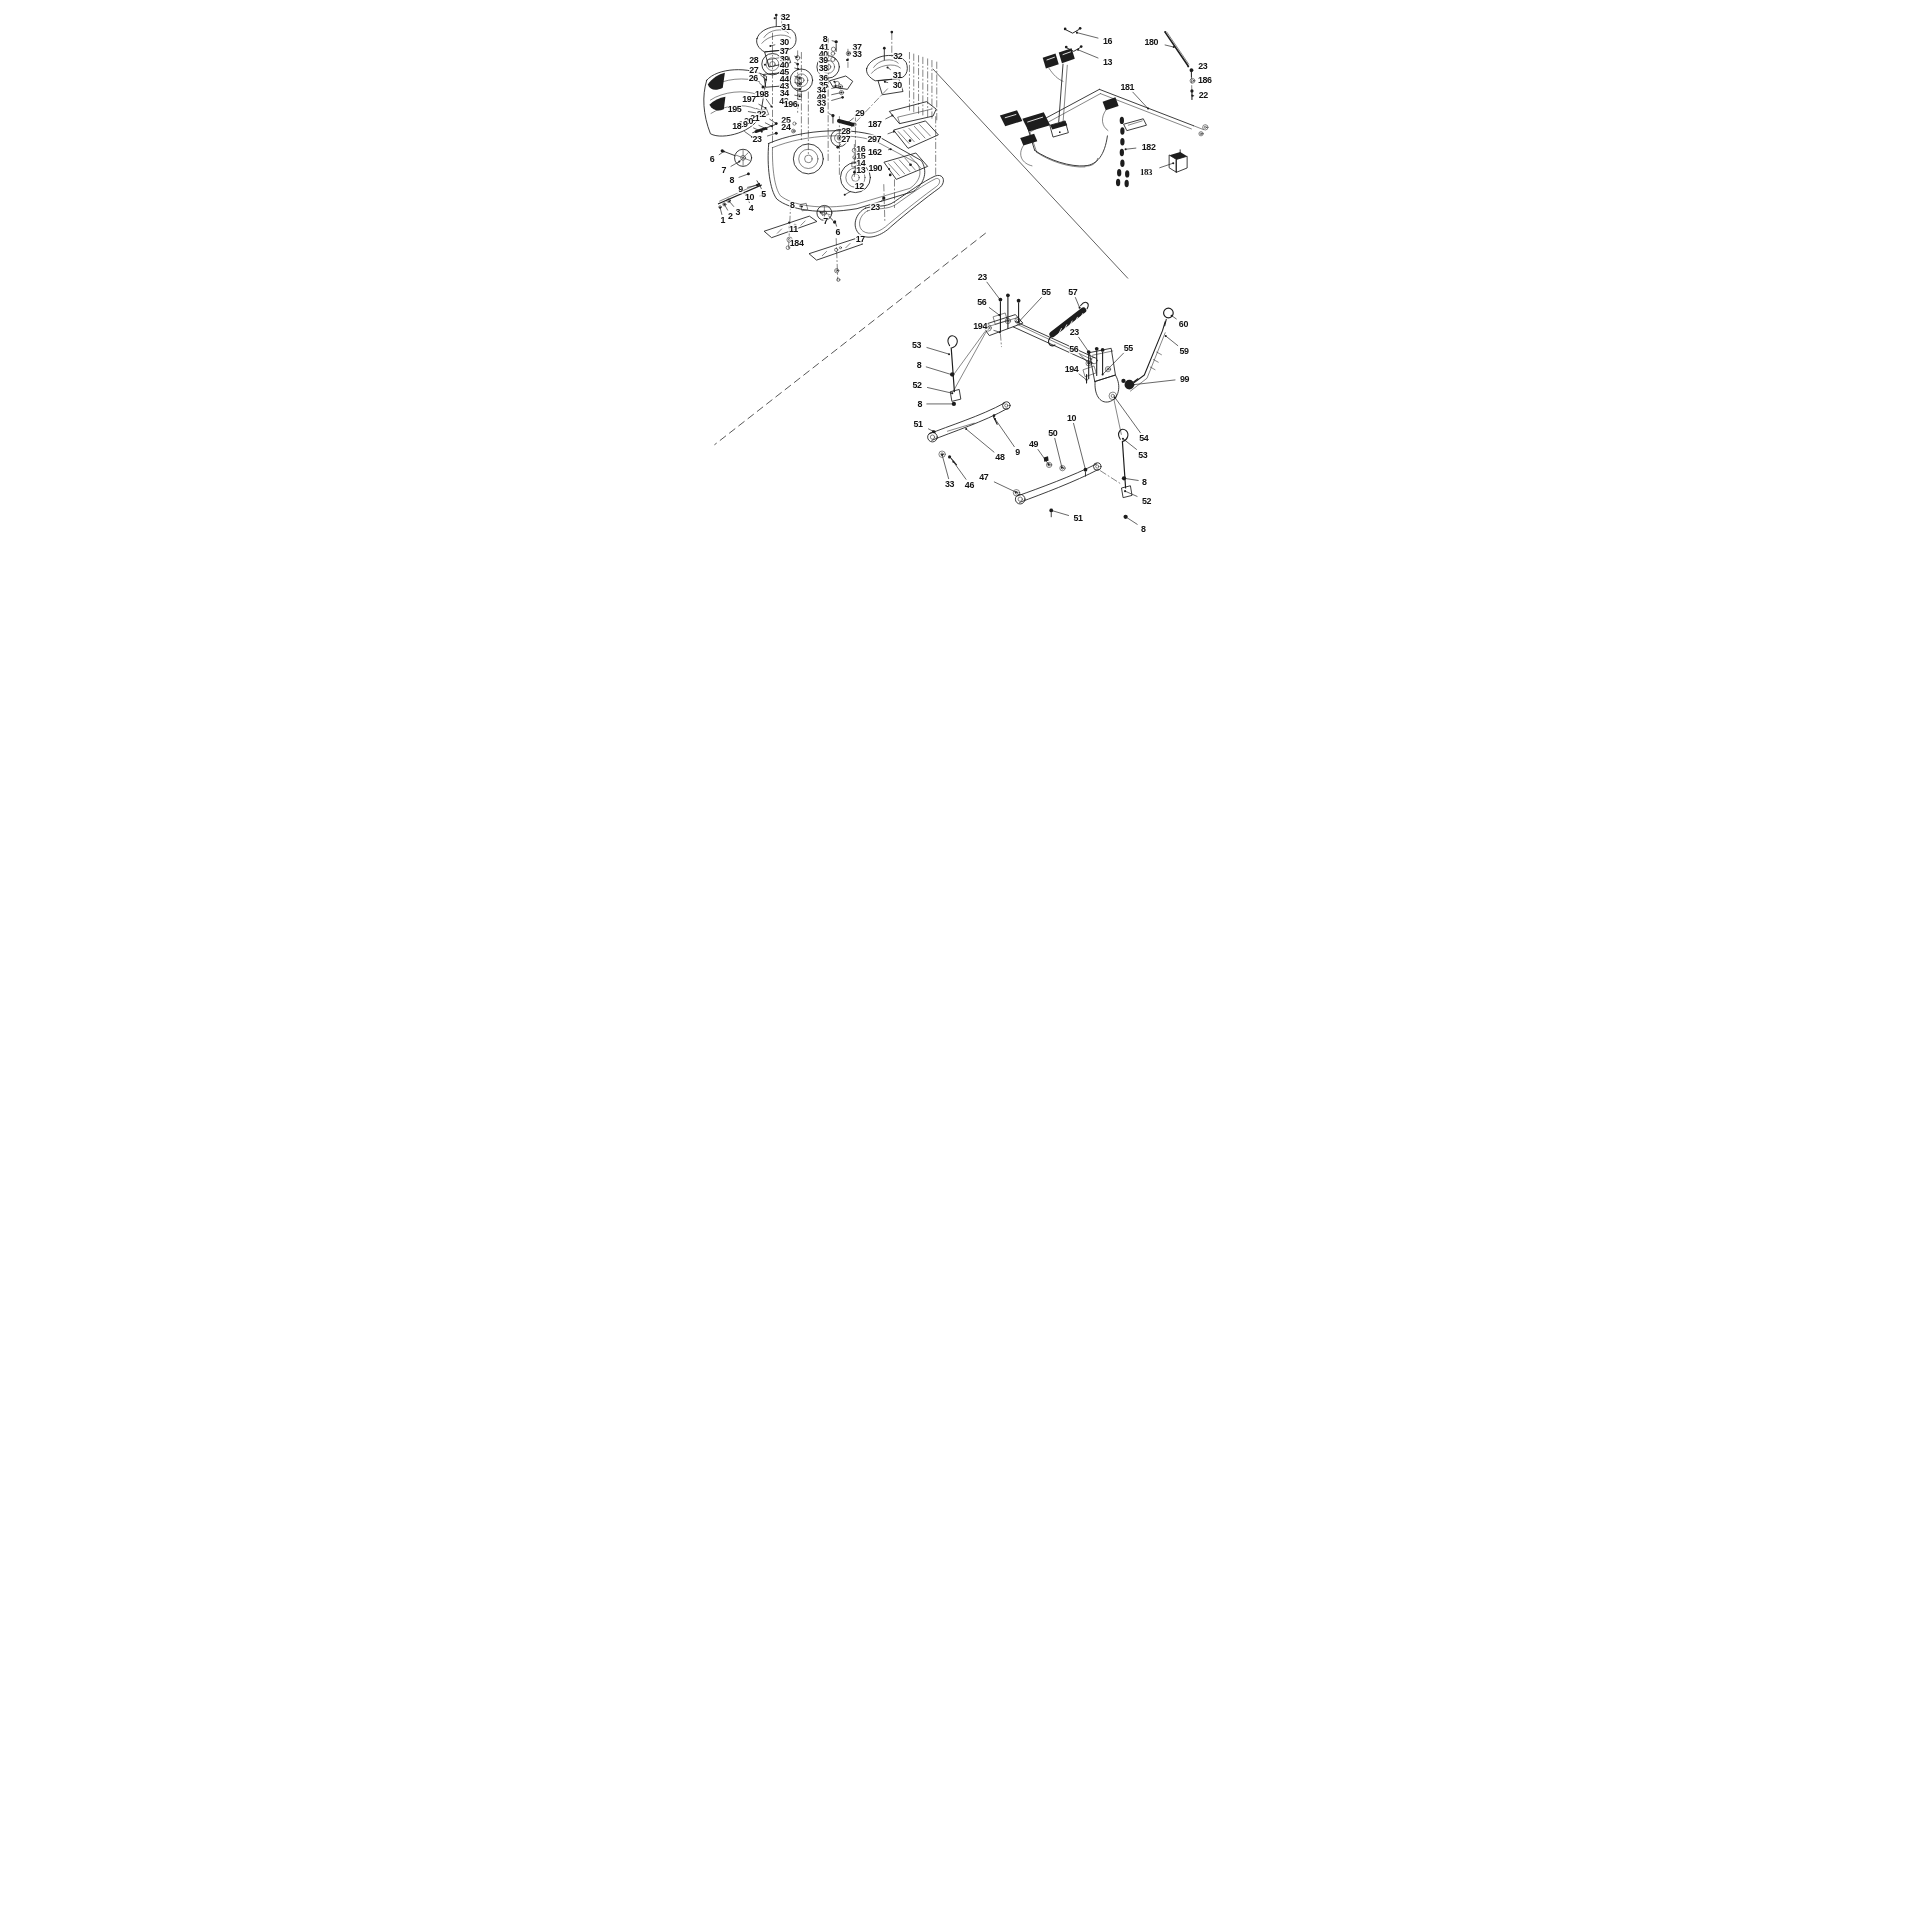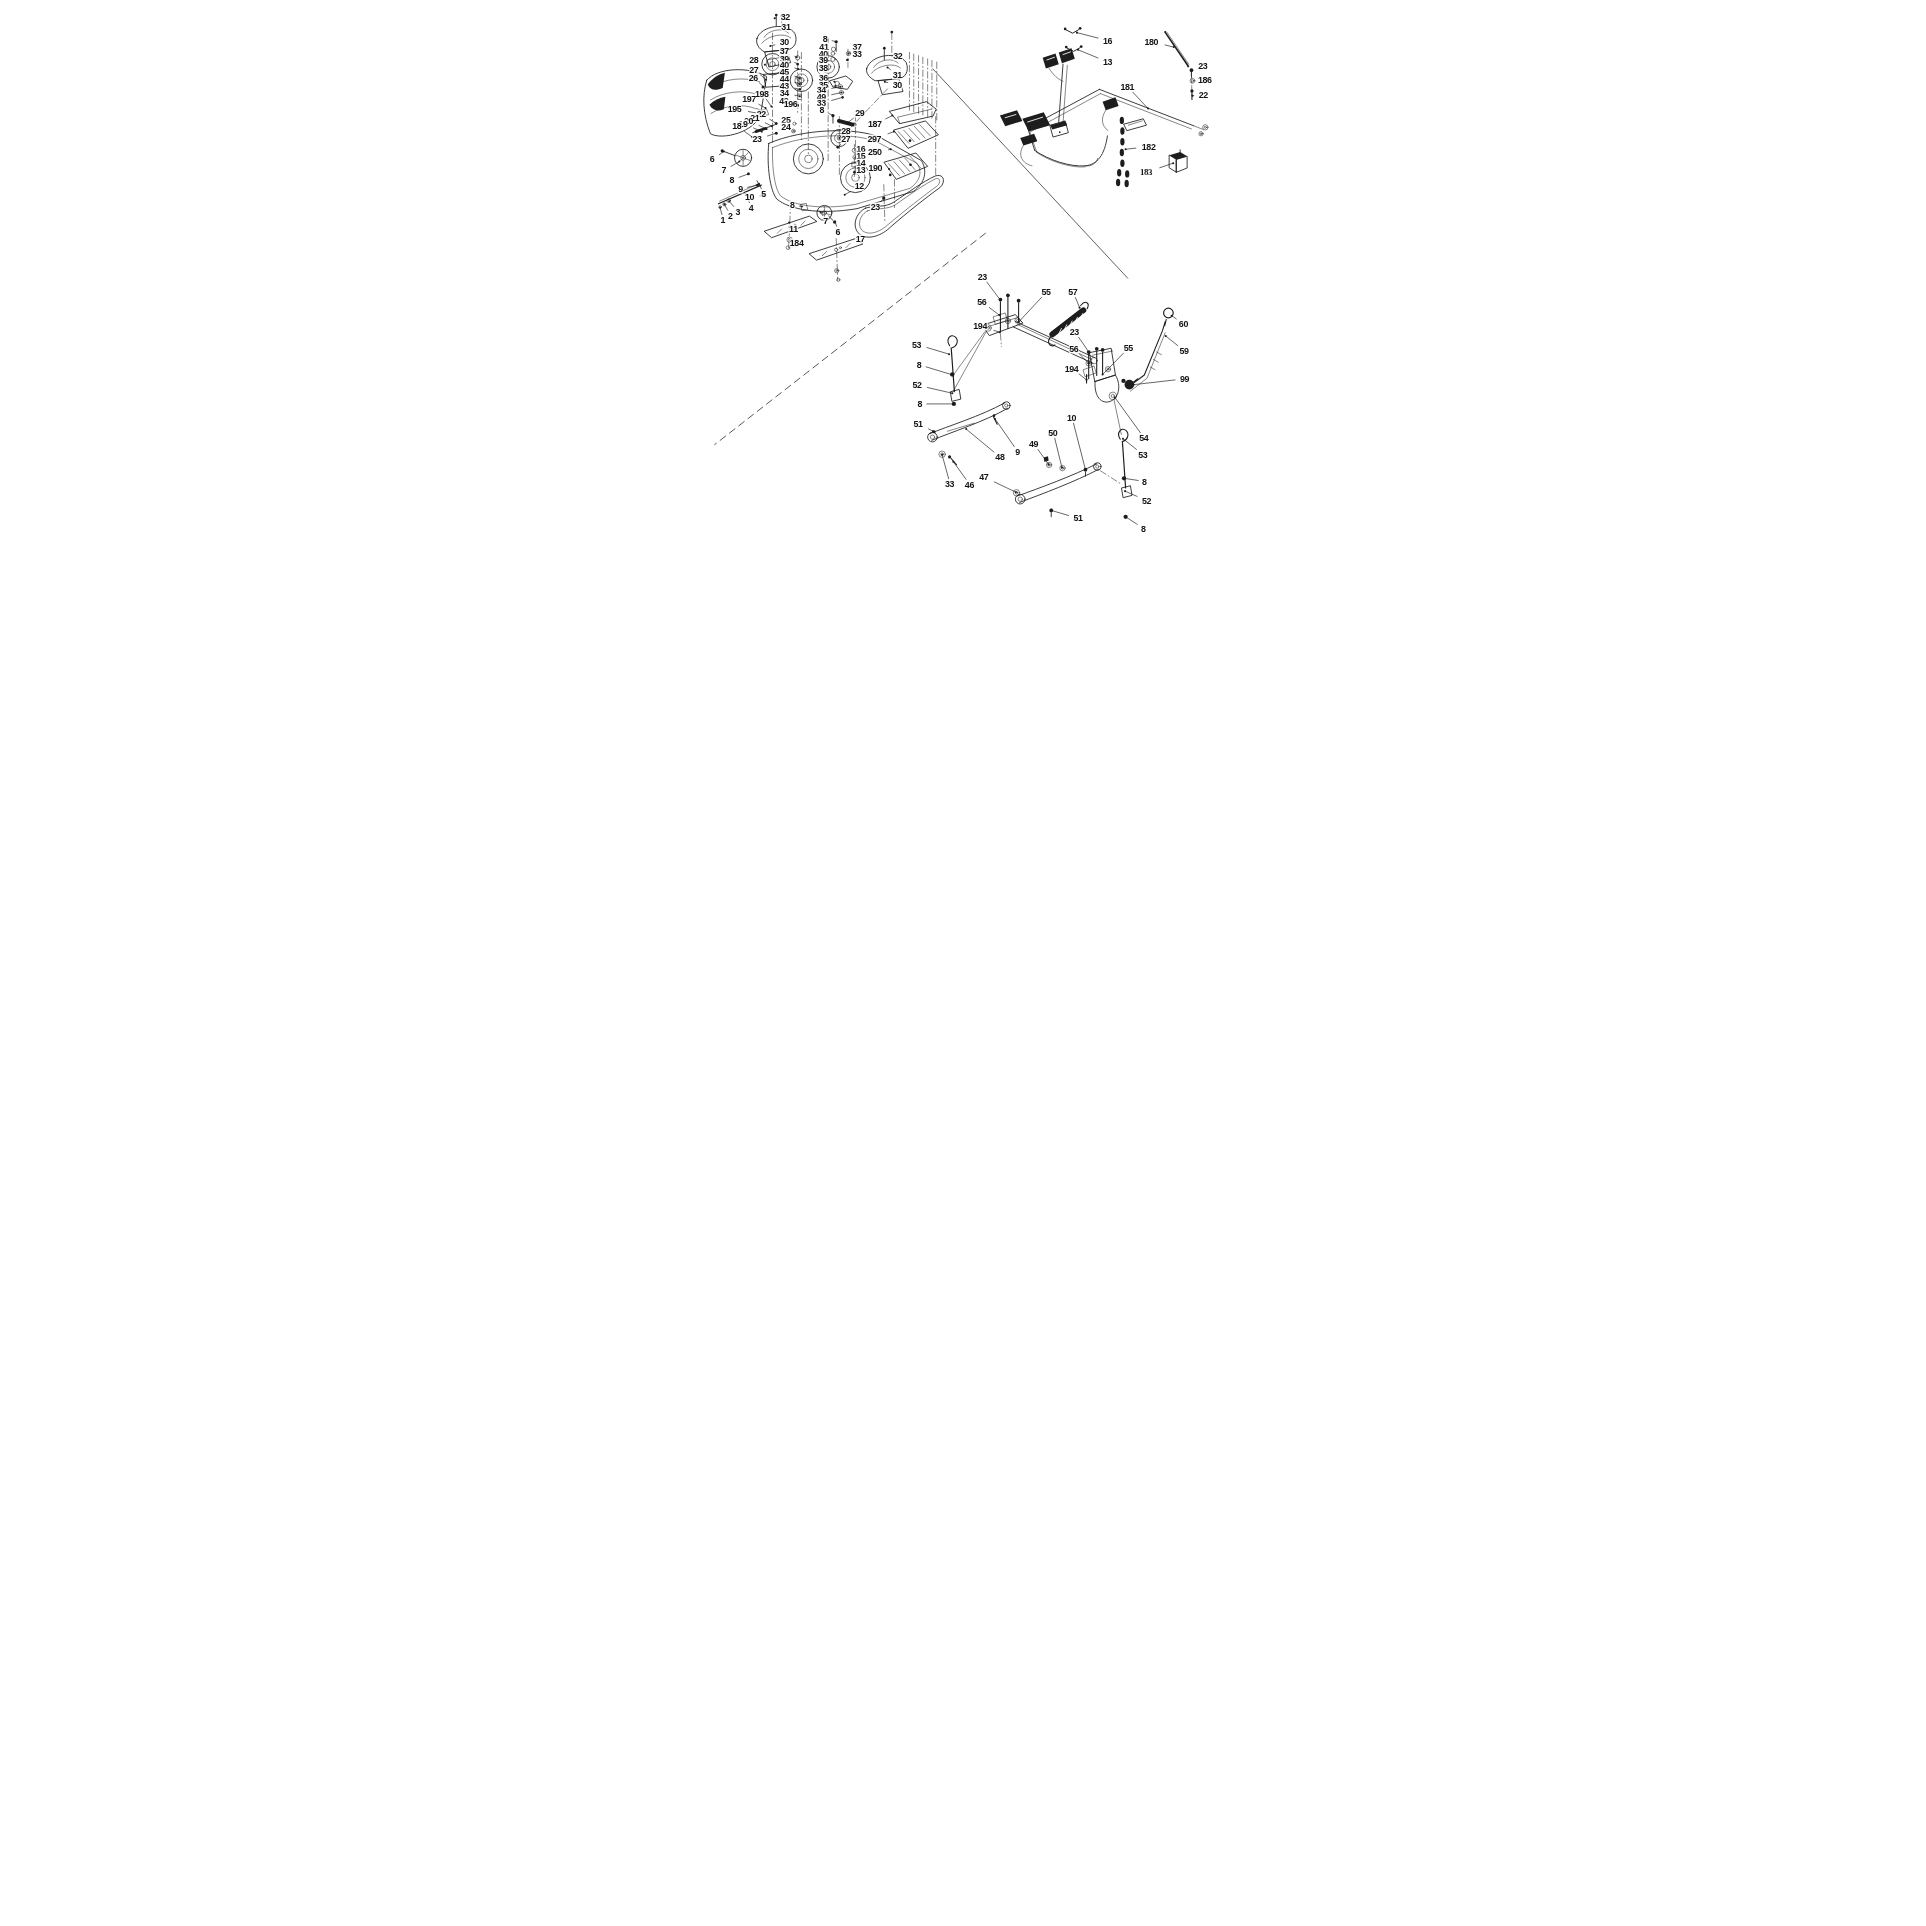--- a/index.html
+++ b/index.html
@@ -687,21 +687,21 @@
       <div class="part-label" style="left: 30.8%; top: 44.6%;">17</div>
       <div class="part-label" style="left: 30.6%; top: 34.8%;">12</div>
       <div class="part-label" style="left: 30.9%; top: 27.8%;">16</div>
       <div class="part-label" style="left: 30.9%; top: 29.1%;">15</div>
       <div class="part-label" style="left: 30.9%; top: 30.4%;">14</div>
       <div class="part-label" style="left: 30.9%; top: 31.7%;">13</div>
       <div class="part-label" style="left: 28.1%; top: 24.4%;">28</div>
       <div class="part-label" style="left: 28.1%; top: 26%;">27</div>
       <div class="part-label" style="left: 33.5%; top: 23.2%;">187</div>
       <div class="part-label" style="left: 33.4%; top: 25.9%;">297</div>
-      <div class="part-label" style="left: 33.5%; top: 28.5%;">250</div>
+      <div class="part-label" style="left: 33.5%; top: 28.5%;">162</div>
       <div class="part-label" style="left: 33.6%; top: 31.4%;">190</div>
       <div class="part-label" style="left: 33.6%; top: 38.7%;">23</div>
       <div class="part-label" style="left: 77%; top: 7.6%;">16</div>
       <div class="part-label" style="left: 77%; top: 11.6%;">13</div>
       <div class="part-label" style="left: 85.2%; top: 7.8%;">180</div>
       <div class="part-label" style="left: 94.8%; top: 12.4%;">23</div>
       <div class="part-label" style="left: 95.2%; top: 15%;">186</div>
       <div class="part-label" style="left: 94.9%; top: 17.8%;">22</div>
       <div class="part-label" style="left: 80.7%; top: 16.2%;">181</div>
       <div class="part-label" style="left: 84.7%; top: 27.4%;">182</div>

